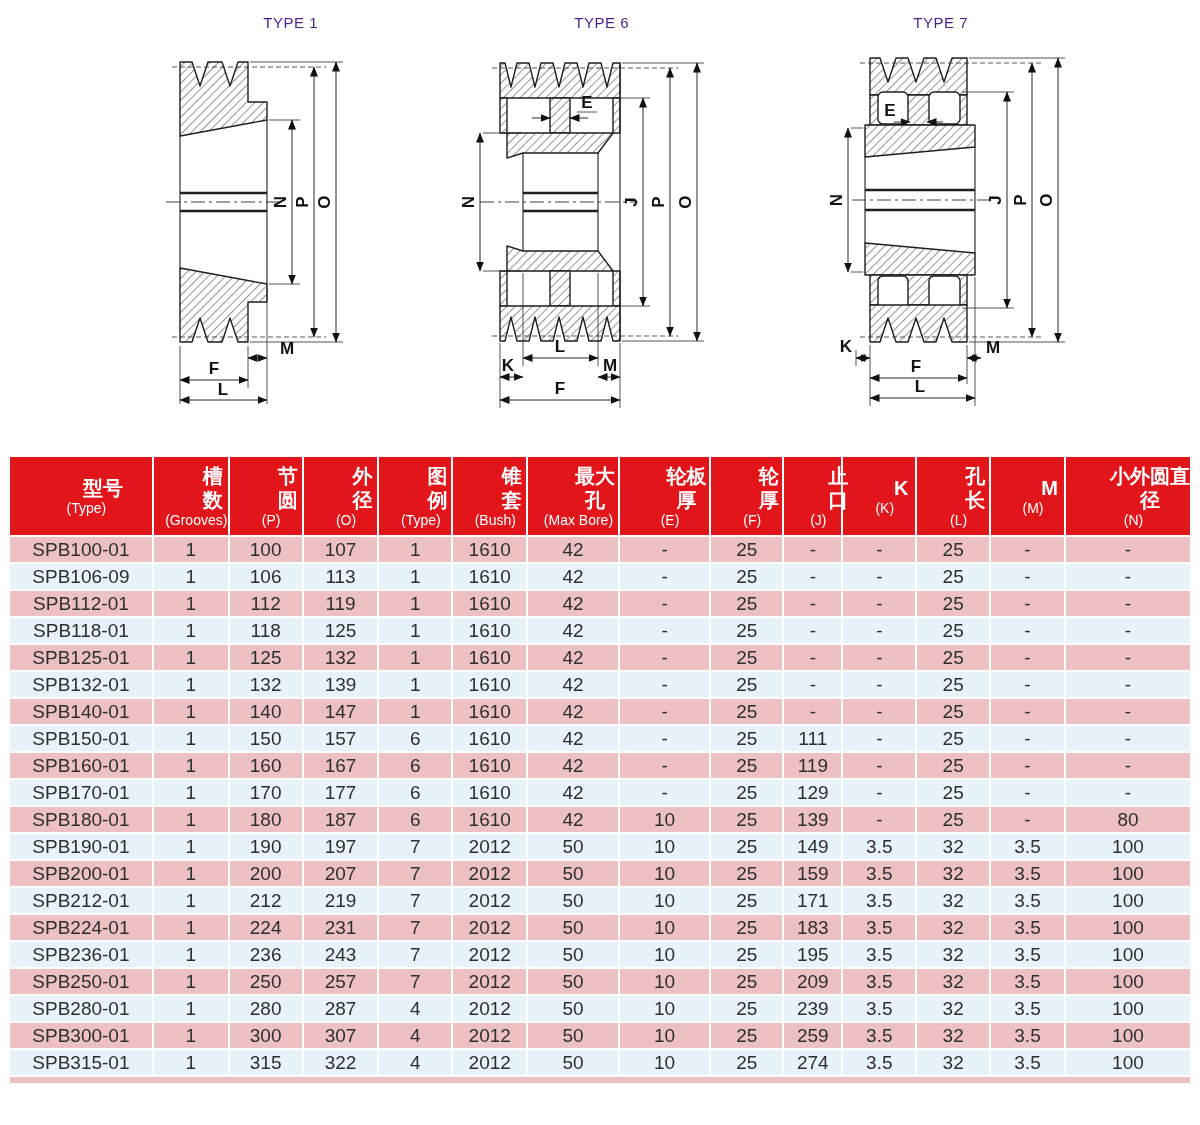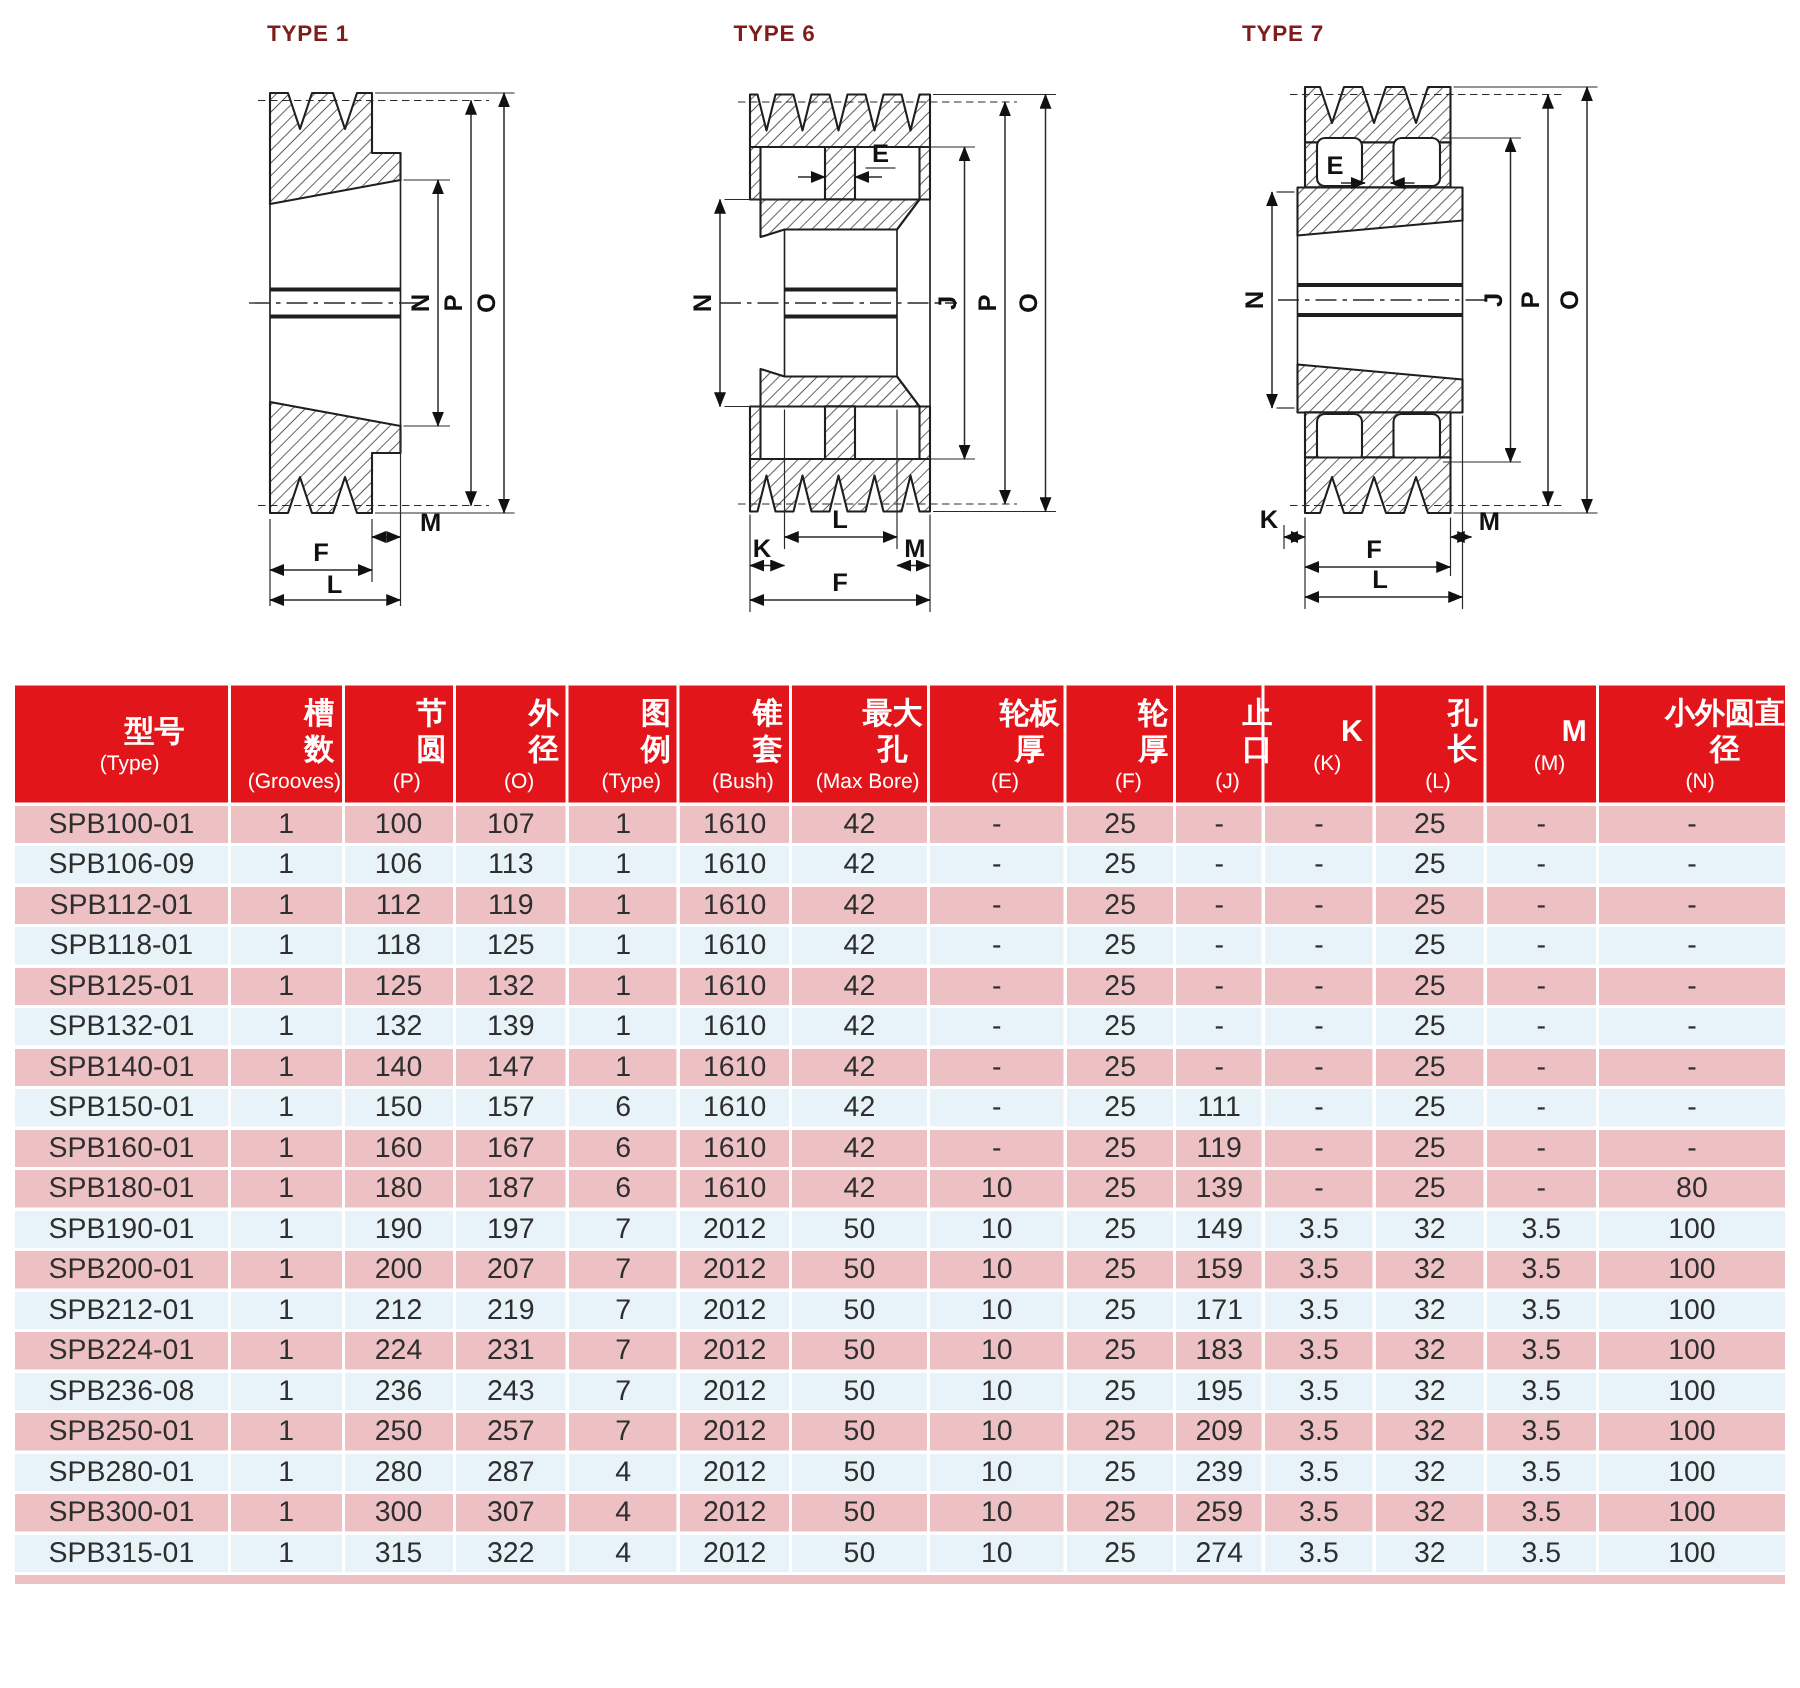--- a/index.html
+++ b/index.html
@@ -2,22 +2,22 @@
 <html><head>
 <meta charset="utf-8">
 <style>
   html,body{margin:0;padding:0;}
   body{
     width:1200px;height:1125px;position:relative;overflow:hidden;
     background:#ffffff;font-family:"Liberation Sans",sans-serif;
   }
   
   .diagram-title{
-    position:absolute;top:14px;width:140px;text-align:left;
-    font-size:15px;font-weight:bold;color:#7f1d1d;letter-spacing:.5px;
+    position:absolute;top:14px;width:140px;text-align:right;
+    font-size:15px;font-weight:normal;color:#4c1d95;letter-spacing:.5px;
   }
   #title-1{left:178px;} #title-6{left:489px;} #title-7{left:828px;}
   .drawing{position:absolute;top:40px;}
   #svg-1{left:130px;} #svg-6{left:450px;} #svg-7{left:810px;}
   .outline{fill:url(#hatch);stroke:#1f1f1f;stroke-width:1.4;stroke-linejoin:round;}
   .win{fill:#ffffff;stroke:#1f1f1f;stroke-width:1.4;}
   .thin{stroke:#1f1f1f;stroke-width:1.1;fill:none;}
   .bore{stroke:#1f1f1f;stroke-width:2.6;fill:none;}
   .dim{stroke:#2a2a2a;stroke-width:1;fill:none;}
   .ext{stroke:#2a2a2a;stroke-width:.8;fill:none;}
@@ -419,20 +419,36 @@
           <td>1610</td>
           <td>42</td>
           <td>-</td>
           <td>25</td>
           <td>119</td>
           <td>-</td>
           <td>25</td>
           <td>-</td>
           <td>-</td>
         </tr>
+        <tr class="blue">
+          <td>SPB170-01</td>
+          <td>1</td>
+          <td>170</td>
+          <td>177</td>
+          <td>6</td>
+          <td>1610</td>
+          <td>42</td>
+          <td>-</td>
+          <td>25</td>
+          <td>129</td>
+          <td>-</td>
+          <td>25</td>
+          <td>-</td>
+          <td>-</td>
+        </tr>
         <tr class="pink">
           <td>SPB180-01</td>
           <td>1</td>
           <td>180</td>
           <td>187</td>
           <td>6</td>
           <td>1610</td>
           <td>42</td>
           <td>10</td>
           <td>25</td>
@@ -500,21 +516,21 @@
           <td>50</td>
           <td>10</td>
           <td>25</td>
           <td>183</td>
           <td>3.5</td>
           <td>32</td>
           <td>3.5</td>
           <td>100</td>
         </tr>
         <tr class="blue">
-          <td>SPB236-08</td>
+          <td>SPB236-01</td>
           <td>1</td>
           <td>236</td>
           <td>243</td>
           <td>7</td>
           <td>2012</td>
           <td>50</td>
           <td>10</td>
           <td>25</td>
           <td>195</td>
           <td>3.5</td>

